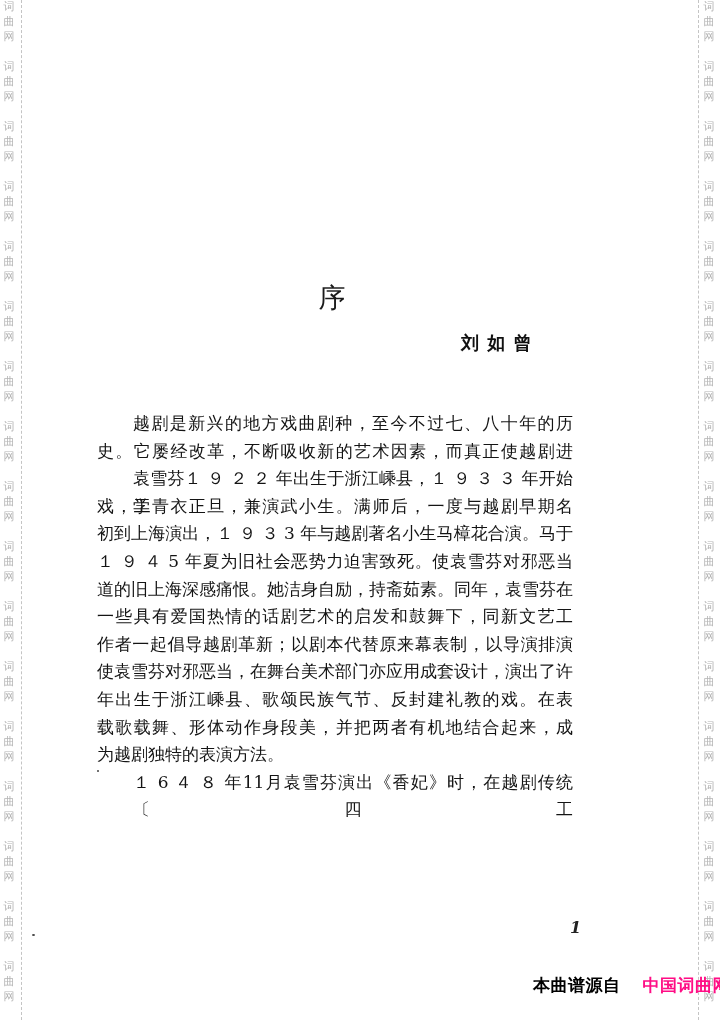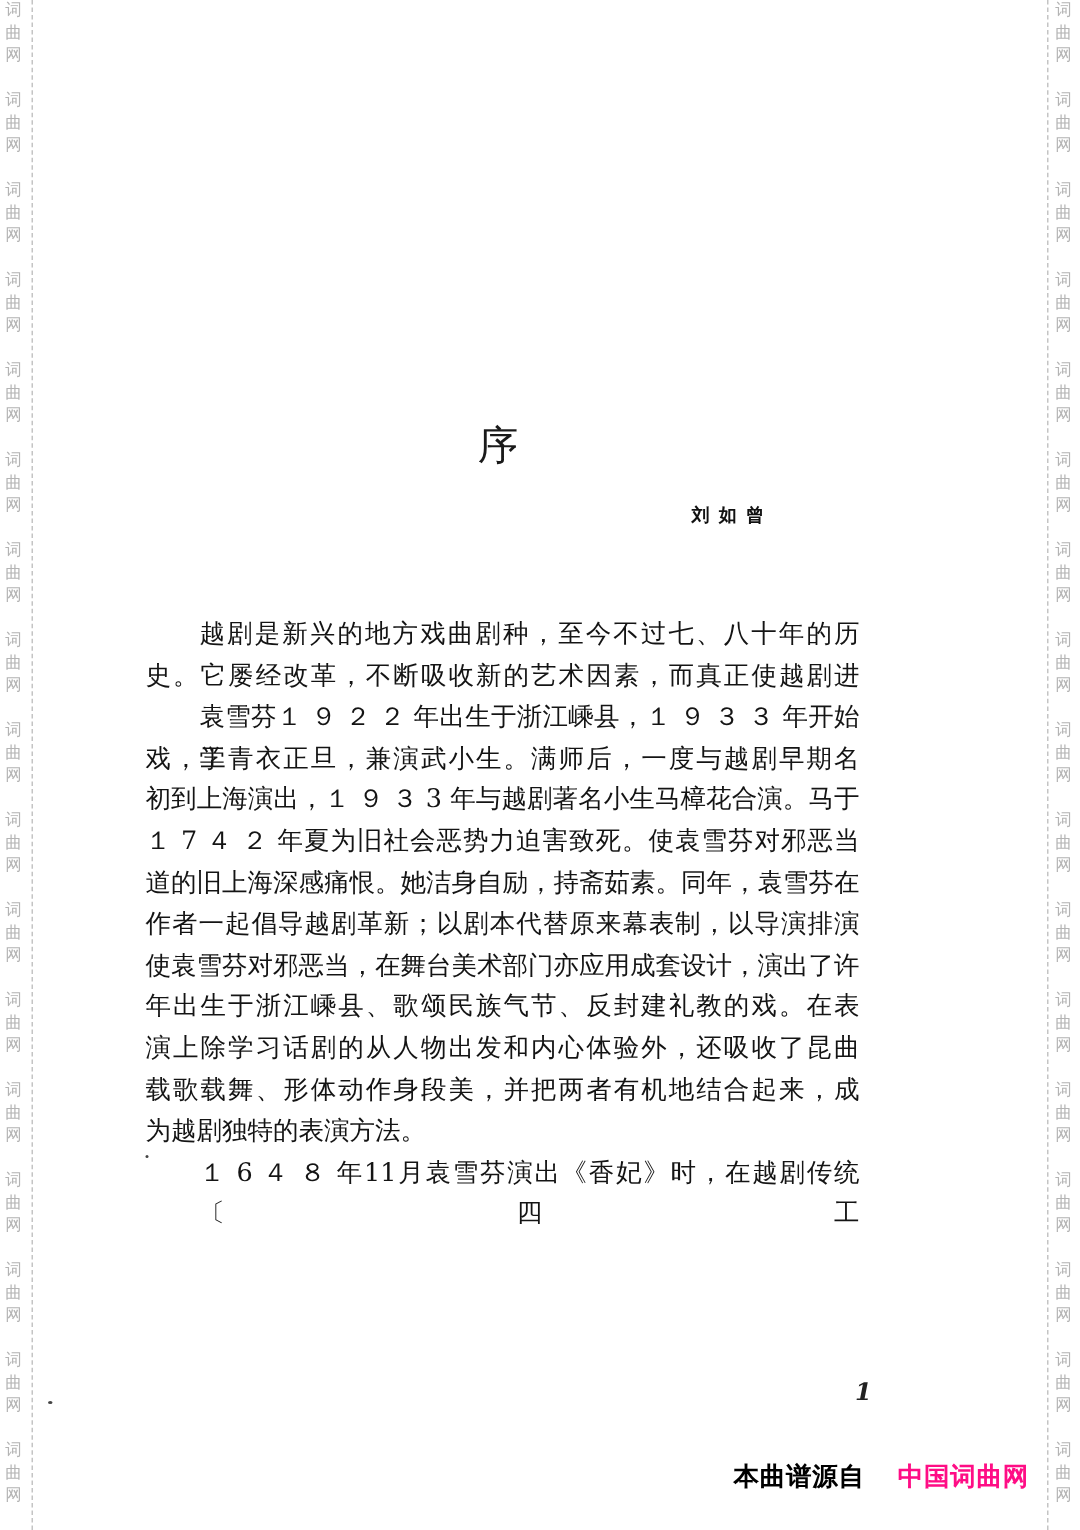--- a/index.html
+++ b/index.html
@@ -20,42 +20,42 @@
   .wm-line { position: absolute; top: 0; height: 1020px; width: 0; border-left: 1px dashed #c4c4c4; }
   .wm-line.left { left: 21px; }
   .wm-line.right { left: 698px; }
 
   .title {
     position: absolute; left: 316px; top: 282px; width: 32px;
     font-size: 27px; line-height: 32px; text-align: center; color: #1a1a1a;
   }
   .author {
     position: absolute; left: 461px; top: 333px;
-    font-size: 12px; line-height: 20px; font-weight: bold; letter-spacing: 1px;
+    font-size: 18px; line-height: 20px; font-weight: bold; letter-spacing: 1px;
     white-space: pre; color: #111;
   }
   .body-text {
     position: absolute; left: 97px; top: 410px; width: 476px;
     font-size: 17px; color: #141414;
   }
   .line {
     height: 27.6px; line-height: 27.6px; white-space: nowrap; overflow: visible;
   }
   .line.full { text-align: justify; text-align-last: justify; white-space: normal; }
   .line.indent { padding-left: 36px; }
   .page-num {
     position: absolute; left: 570px; top: 918px;
     font-size: 16px; line-height: 20px; font-style: italic; font-weight: bold; color: #222;
   }
   .footer {
     position: absolute; left: 489px; top: 974px; height: 22px;
     font-family: "DejaVu Sans", "Liberation Sans", sans-serif;
     font-size: 17px; line-height: 22px; font-weight: bold; white-space: nowrap;
   }
-  .footer .src { color: #000; letter-spacing: 0.5px; }
+  .footer .src { color: #000; letter-spacing: 0.5px; margin-left: 44px; }
   .footer .site { color: #ff0d85; margin-left: 22px; letter-spacing: 0.5px; }
   .speck { position: absolute; background: #444; border-radius: 50%; }
 </style>
 </head>
 <body>
 
 <div id="wm-left" class="wm-col">
     <span class="wm-char" style="top: 0px;">词</span>
     <span class="wm-char" style="top: 15px;">曲</span>
     <span class="wm-char" style="top: 30px;">网</span>
@@ -166,26 +166,26 @@
 
 <div class="title">序</div>
 <div class="author">刘 如 曾</div>
 
 <div class="body-text">
   <div class="line full indent">越剧是新兴的地方戏曲剧种，至今不过七、八十年的历</div>
   <div class="line full">史。它屡经改革，不断吸收新的艺术因素，而真正使越剧进</div>
   <div class="line full indent">袁雪芬１ ９ ２ ２ 年出生于浙江嵊县，１ ９ ３ ３ 年开始学</div>
   <div class="line full">戏，工青衣正旦，兼演武小生。满师后，一度与越剧早期名</div>
   <div class="line full">初到上海演出，１ ９ ３ 3 年与越剧著名小生马樟花合演。马于</div>
-  <div class="line full">１ 7 ４ ２ 年夏为旧社会恶势力迫害致死。使袁雪芬对邪恶当</div>
+  <div class="line full">１ ９ ４ 5 年夏为旧社会恶势力迫害致死。使袁雪芬对邪恶当</div>
   <div class="line full">道的旧上海深感痛恨。她洁身自励，持斋茹素。同年，袁雪芬在</div>
+  <div class="line full">一些具有爱国热情的话剧艺术的启发和鼓舞下，同新文艺工</div>
   <div class="line full">作者一起倡导越剧革新；以剧本代替原来幕表制，以导演排演</div>
   <div class="line full">使袁雪芬对邪恶当，在舞台美术部门亦应用成套设计，演出了许</div>
   <div class="line full">年出生于浙江嵊县、歌颂民族气节、反封建礼教的戏。在表</div>
-  <div class="line full">演上除学习话剧的从人物出发和内心体验外，还吸收了昆曲</div>
   <div class="line full">载歌载舞、形体动作身段美，并把两者有机地结合起来，成</div>
   <div class="line">为越剧独特的表演方法。</div>
   <div class="line full indent">１ 6 ４ ８ 年11月袁雪芬演出《香妃》时，在越剧传统〔四工</div>
 </div>
 
 <div class="page-num">1</div>
 
 <div class="speck" style="left:32px;top:934px;width:3px;height:2px;"></div>
 <div class="speck" style="left:97px;top:770px;width:2px;height:2px;"></div>
 

